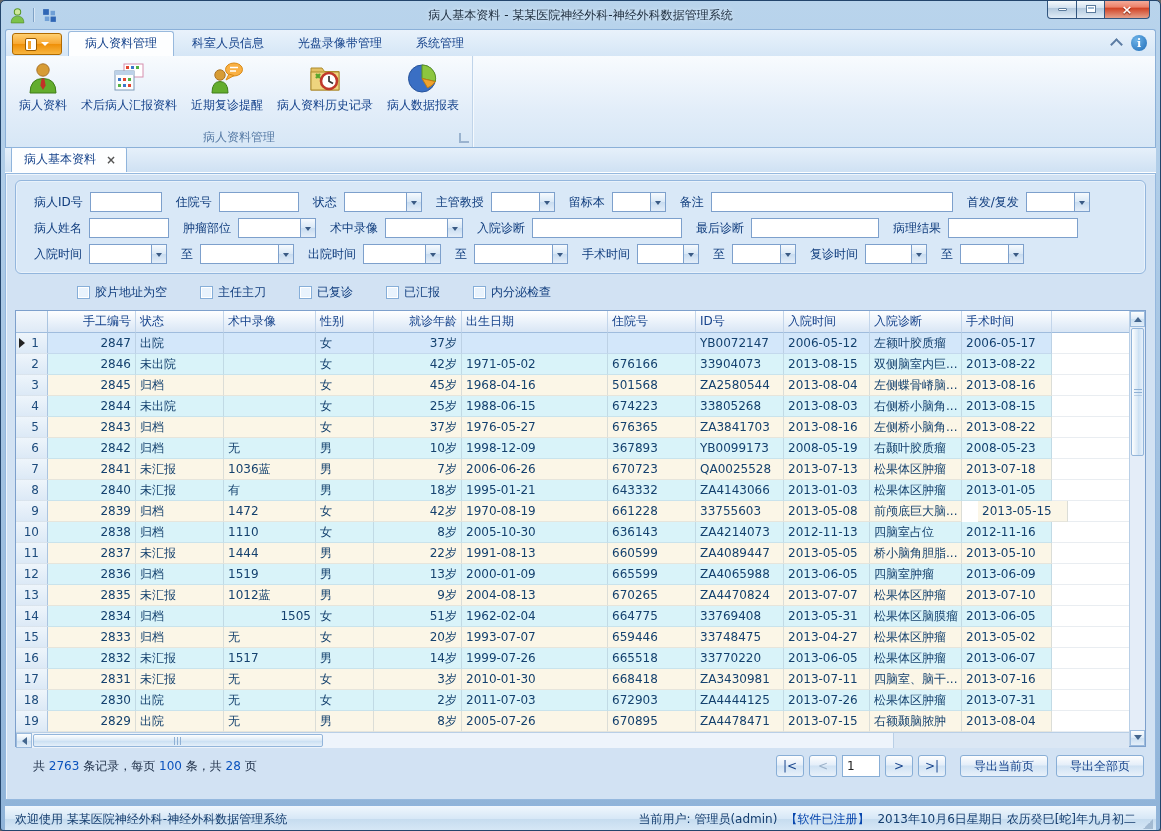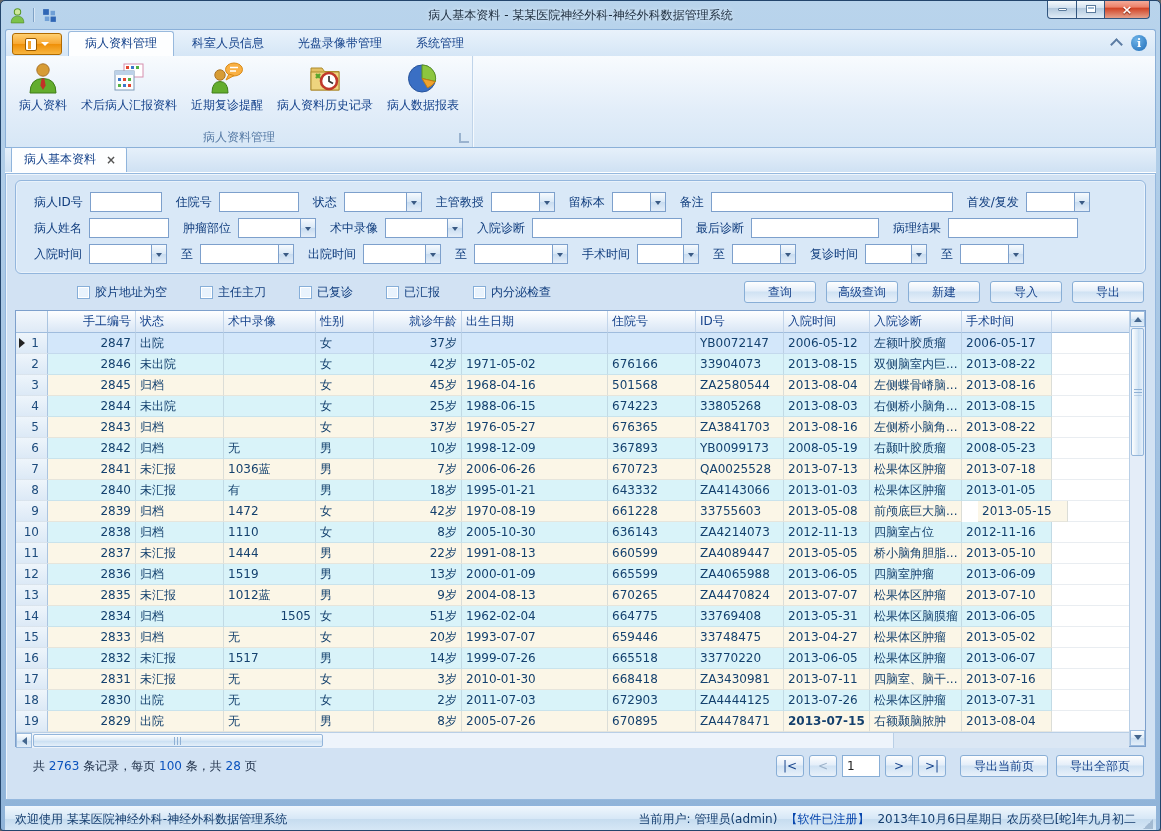--- a/index.html
+++ b/index.html
@@ -363,27 +363,20 @@
             <span class="clbl">已复诊</span>
           </label>
           <label class="chk">
             <span class="box"></span>
             <span class="clbl">已汇报</span>
           </label>
           <label class="chk">
             <span class="box"></span>
             <span class="clbl">内分泌检查</span>
           </label>
-        </div>
-      <div class="actions" id="actions">
-          <div class="abtn">查询</div>
-          <div class="abtn">高级查询</div>
-          <div class="abtn">新建</div>
-          <div class="abtn">导入</div>
-          <div class="abtn">导出</div>
         </div>
     </div>
 
     <div class="grid">
       <div class="gbody">
         <div class="gmain">
           <div class="ghead" id="ghead">
               <div class="gcell ind"></div>
               <div class="gcell" style="width: 88px; text-align: right;">手工编号</div>
               <div class="gcell" style="width: 88px; text-align: left;">状态</div>
@@ -672,21 +665,21 @@
               <div class="grow cream">
                 <div class="gcell ind">19</div>
                 <div class="gcell" style="width: 88px; text-align: right;">2829</div>
                 <div class="gcell" style="width: 88px; text-align: left;">出院</div>
                 <div class="gcell" style="width: 92px; text-align: left;">无</div>
                 <div class="gcell" style="width: 58px; text-align: left;">男</div>
                 <div class="gcell" style="width: 88px; text-align: right;">8岁</div>
                 <div class="gcell" style="width: 146px; text-align: left;">2005-07-26</div>
                 <div class="gcell" style="width: 88px; text-align: left;">670895</div>
                 <div class="gcell" style="width: 88px; text-align: left;">ZA4478471</div>
-                <div class="gcell" style="width: 86px; text-align: left; font-weight: bold;">2013-07-15</div>
+                <div class="gcell" style="width: 86px; text-align: left;">2013-07-15</div>
                 <div class="gcell" style="width: 92px; text-align: left;">右额颞脑脓肿</div>
                 <div class="gcell" style="width: 90px; text-align: left;">2013-08-04</div>
                 <div class="gcell fill" style="flex: 1 1 0%;"></div>
               </div>
             </div>
           <div class="hscrollrow">
             <div class="hstrack">
               <div class="sbtn" style="width:16px;height:100%;">
                   <span class="tri left"></span>
                 </div>

